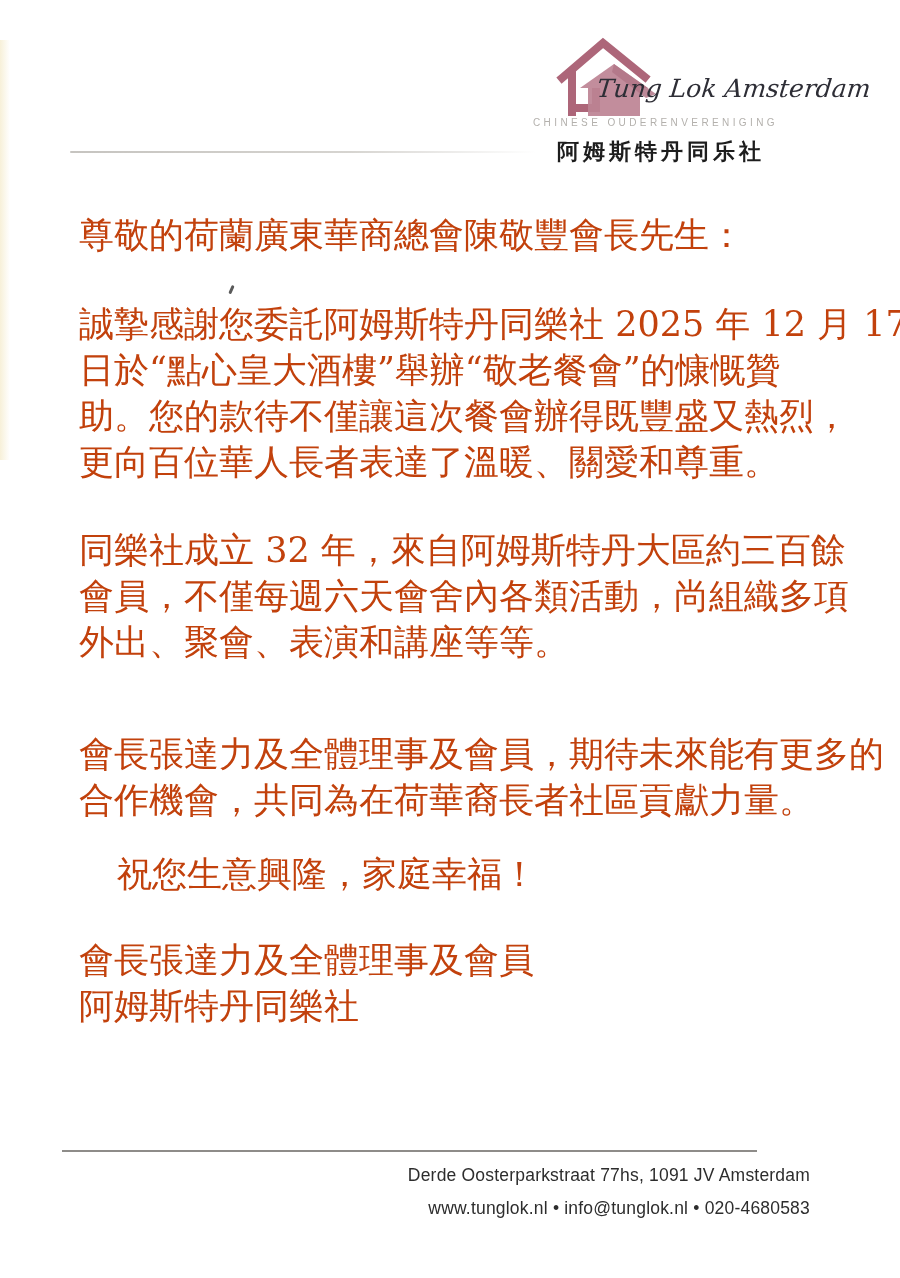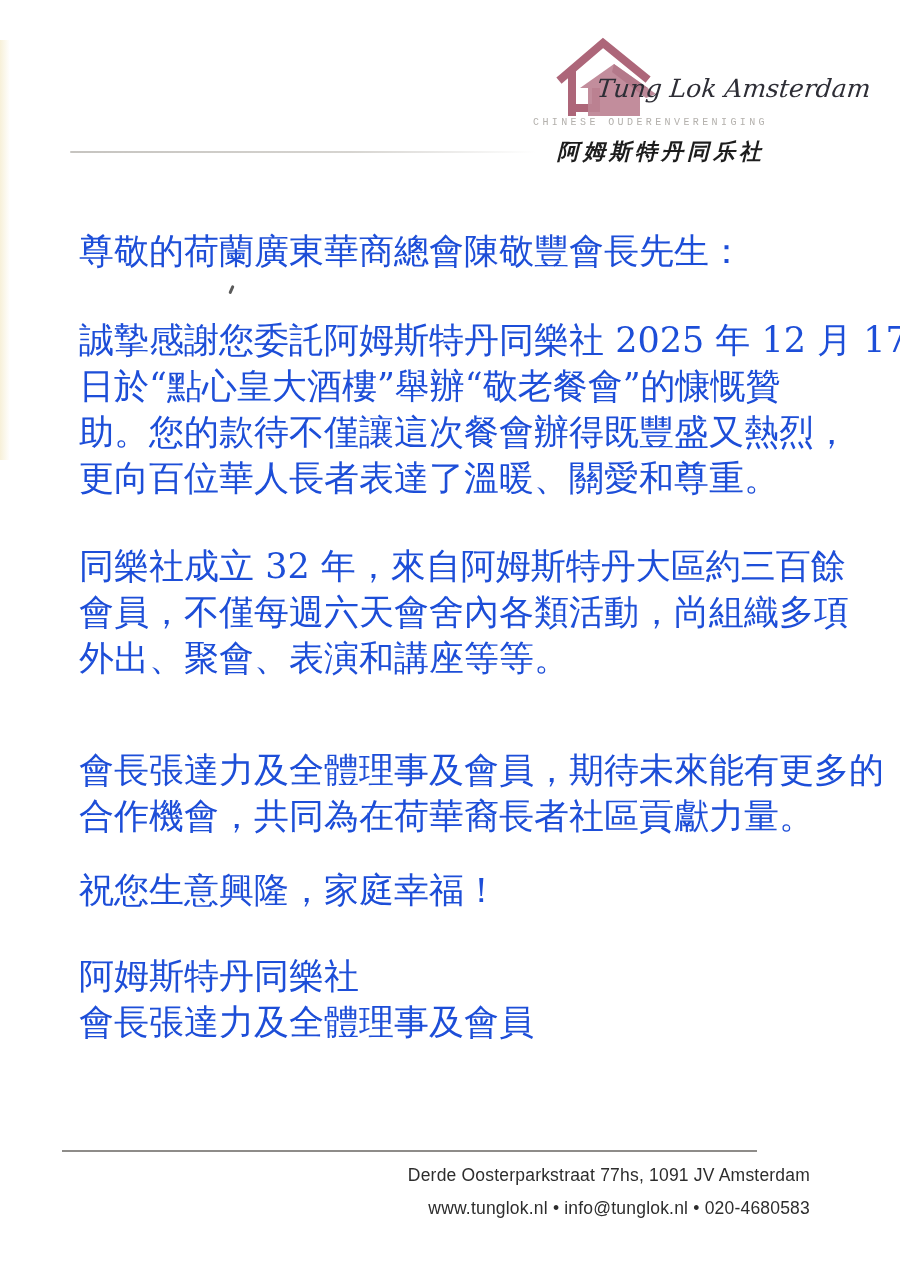--- a/index.html
+++ b/index.html
@@ -43,62 +43,61 @@
     line-height: 30px;
     color: #2e2e36;
     letter-spacing: 0px;
     transform: skewX(-6deg);
     white-space: nowrap;
   }
   .logo-sub {
     position: absolute;
     left: 533px; top: 117px;
     width: 230px;
-    font-family: Liberation Mono, monospace;
+    font-family: Liberation Sans, sans-serif;
     font-size: 10px;
     letter-spacing: 3.4px;
     color: #b3b0ac;
     white-space: nowrap;
   }
   .logo-cn {
     position: absolute;
     left: 557px; top: 137px;
     width: 230px;
     font-family: "DejaVu Serif", serif;
     font-weight: 700;
-    font-style: italic;
     font-size: 22px;
     letter-spacing: 4px;
     color: #1d1d1d;
     white-space: nowrap;
   }
   .header-rule {
     position: absolute;
     left: 70px; top: 151px;
     width: 466px; height: 2px;
     background: linear-gradient(to right, #c6c4c0, #d6d4d0 60%, rgba(214,212,208,0));
     border-radius: 1px;
   }
 
   
   .letter-body {
     position: absolute;
-    left: 79px; top: 228px;
+    left: 79px; top: 212px;
     width: 745px;
-    color: #1d4ed8;
+    color: #c2410c;
     font-size: 35px;
     line-height: 46px;
   }
   .letter-body .line { white-space: nowrap; }
   .salutation { margin: 0 0 43px 0; white-space: nowrap; }
   .para { margin: 0; }
   .gap-a { margin-bottom: 42px; }
   .gap-b { margin-bottom: 66px; }
   .gap-c { margin-bottom: 28px; }
-  .gap-d { margin-bottom: 40px; }
+  .gap-d { margin-bottom: 40px; margin-left: 38px; }
 
   .stray-mark {
     position: absolute;
     left: 230px; top: 285px;
     width: 2.5px; height: 9px;
     background: #5a5a5a;
     border-radius: 2px;
     transform: rotate(24deg);
   }
 
@@ -179,22 +178,22 @@
     <div class="para gap-c">
         <div class="line">會長張達力及全體理事及會員，期待未來能有更多的</div>
         <div class="line">合作機會，共同為在荷華裔長者社區貢獻力量。</div>
       </div>
 
     <div class="para gap-d">
         <div class="line">祝您生意興隆，家庭幸福！</div>
       </div>
 
     <div class="para">
+        <div class="line">會長張達力及全體理事及會員</div>
         <div class="line">阿姆斯特丹同樂社</div>
-        <div class="line">會長張達力及全體理事及會員</div>
       </div>
   </main>
 
   <div class="stray-mark"></div>
 
   <footer>
     <div class="footer-rule"></div>
     <div class="footer-text footer-address">Derde Oosterparkstraat 77hs, 1091 JV Amsterdam</div>
     <div class="footer-text footer-contact">www.tunglok.nl • info@tunglok.nl • 020-4680583</div>
   </footer>

